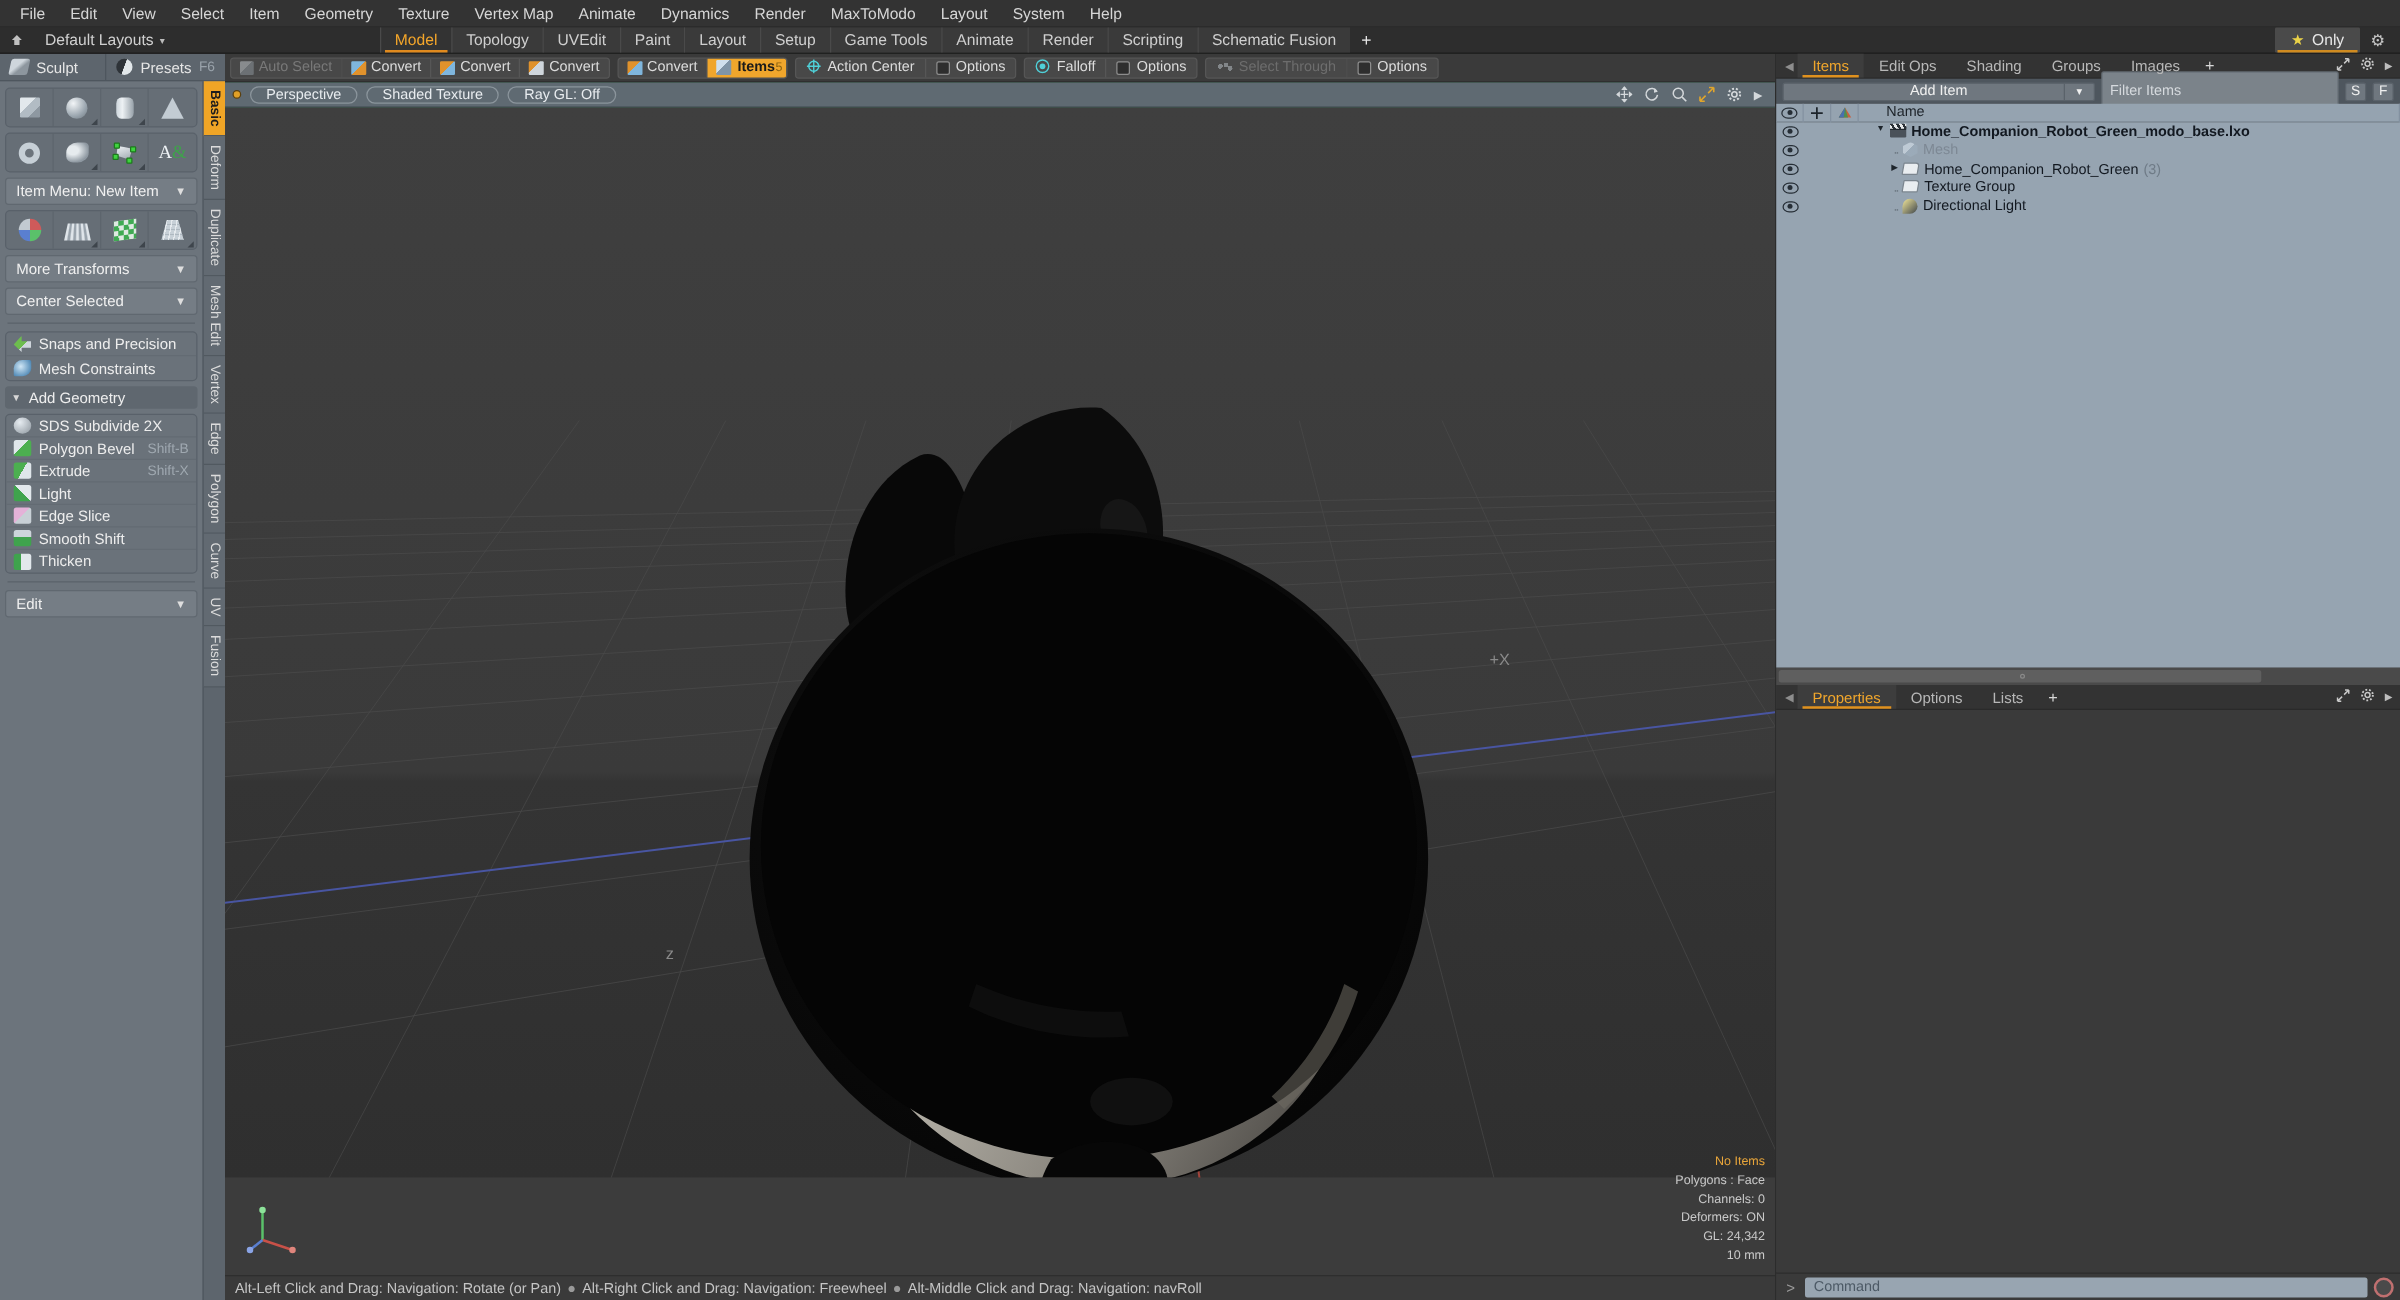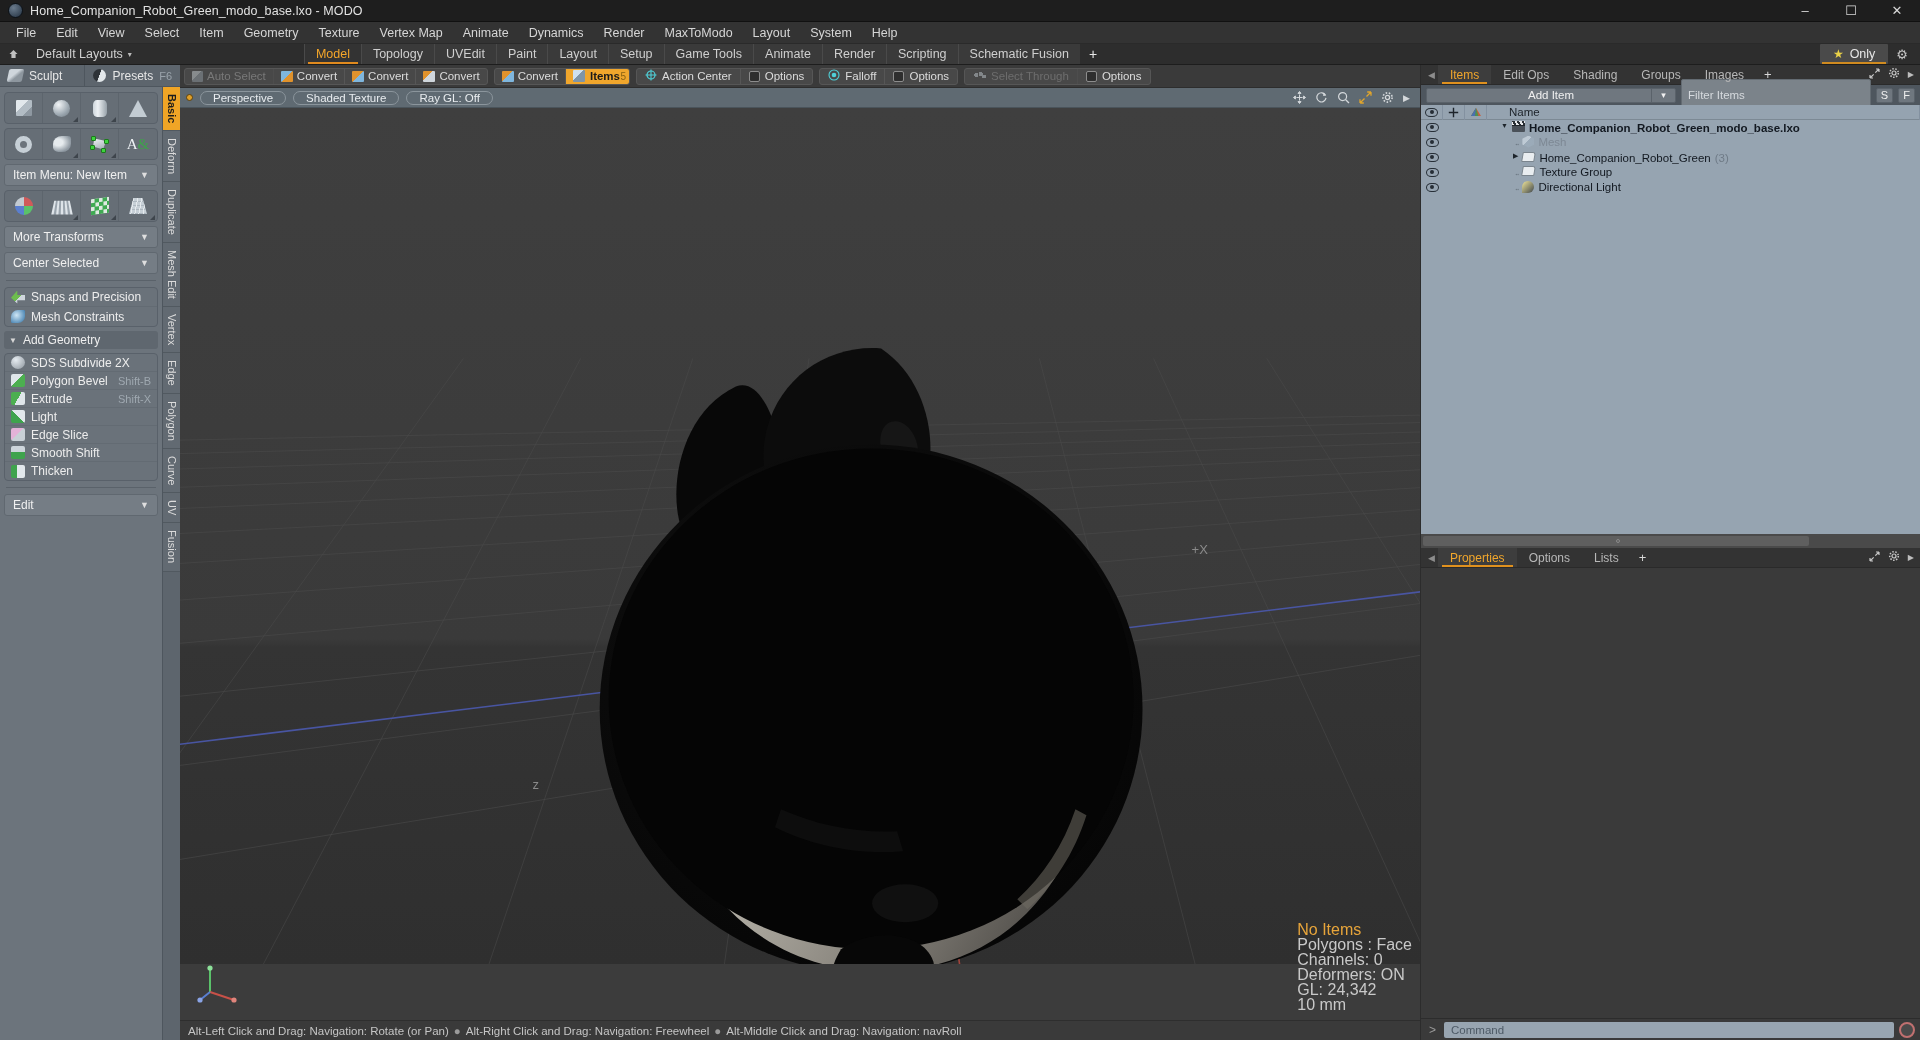--- a/index.html
+++ b/index.html
@@ -186,22 +186,22 @@
     height: 14px; padding: 0 12px; border: 1px solid #8b959c; border-radius: 7px;
     display: flex; align-items: center; font-size: 11.5px; color: #e8ecef; background: transparent;
   }
   .vp-header .icons { margin-left: auto; display: flex; align-items: center; gap: 9px; padding-right: 4px; color: #d4d8db; }
   .vp-header .icons svg { display: block; }
 
   .viewport { flex: 1 1 auto; position: relative; overflow: hidden; background: #3c3c3c; }
   .vp-canvas { position: absolute; inset: 0; }
 
   .vp-stats {
-    position: absolute; right: 8px; bottom: 8px; text-align: left;
-    font-size: 16px; color: #c9c9c9; line-height: 15px;
+    position: absolute; right: 8px; bottom: 8px; text-align: right;
+    font-size: 10px; color: #c9c9c9; line-height: 15px;
   }
   .vp-stats .noitems { color: #e8a53a; }
 
   .vp-gizmo { position: absolute; left: 14px; bottom: 16px; width: 46px; height: 46px; }
 
   .statusbar {
     height: 20px; flex: 0 0 20px; background: #3a3a3a; display: flex; align-items: center;
     padding: 0 8px; font-size: 11.5px; color: #c5c5c5; border-top: 1px solid #2e2e2e;
   }
   .statusbar .sep { color: #9a9a9a; margin: 0 5px; }
@@ -285,29 +285,20 @@
   .cmdbar .gt { color: #9a9a9a; font-size: 12px; padding: 0 3px; }
   .cmd-input { flex: 1 1 auto; height: 16px; background: #98a5b1; border-radius: 2px; display: flex; align-items: center;
     padding: 0 7px; font-size: 11.5px; color: #4d5a66; }
   .cmd-rec { width: 16px; height: 16px; border-radius: 50%; border: 2px solid #c07070; background: #4a4a4a; }
 </style>
 </head>
 <body>
 
 <div class="app">
 
-  <div class="titlebar">
-    <div class="app-icon"></div>
-    <div class="title">Home_Companion_Robot_Green_modo_base.lxo - MODO</div>
-    <div class="winbtns">
-      <div class="winbtn">–</div>
-      <div class="winbtn">☐</div>
-      <div class="winbtn close">✕</div>
-    </div>
-  </div>
 
   <div class="menubar">
     <div class="mi">File</div>
     <div class="mi">Edit</div>
     <div class="mi">View</div>
     <div class="mi">Select</div>
     <div class="mi">Item</div>
     <div class="mi">Geometry</div>
     <div class="mi">Texture</div>
     <div class="mi">Vertex Map</div>

